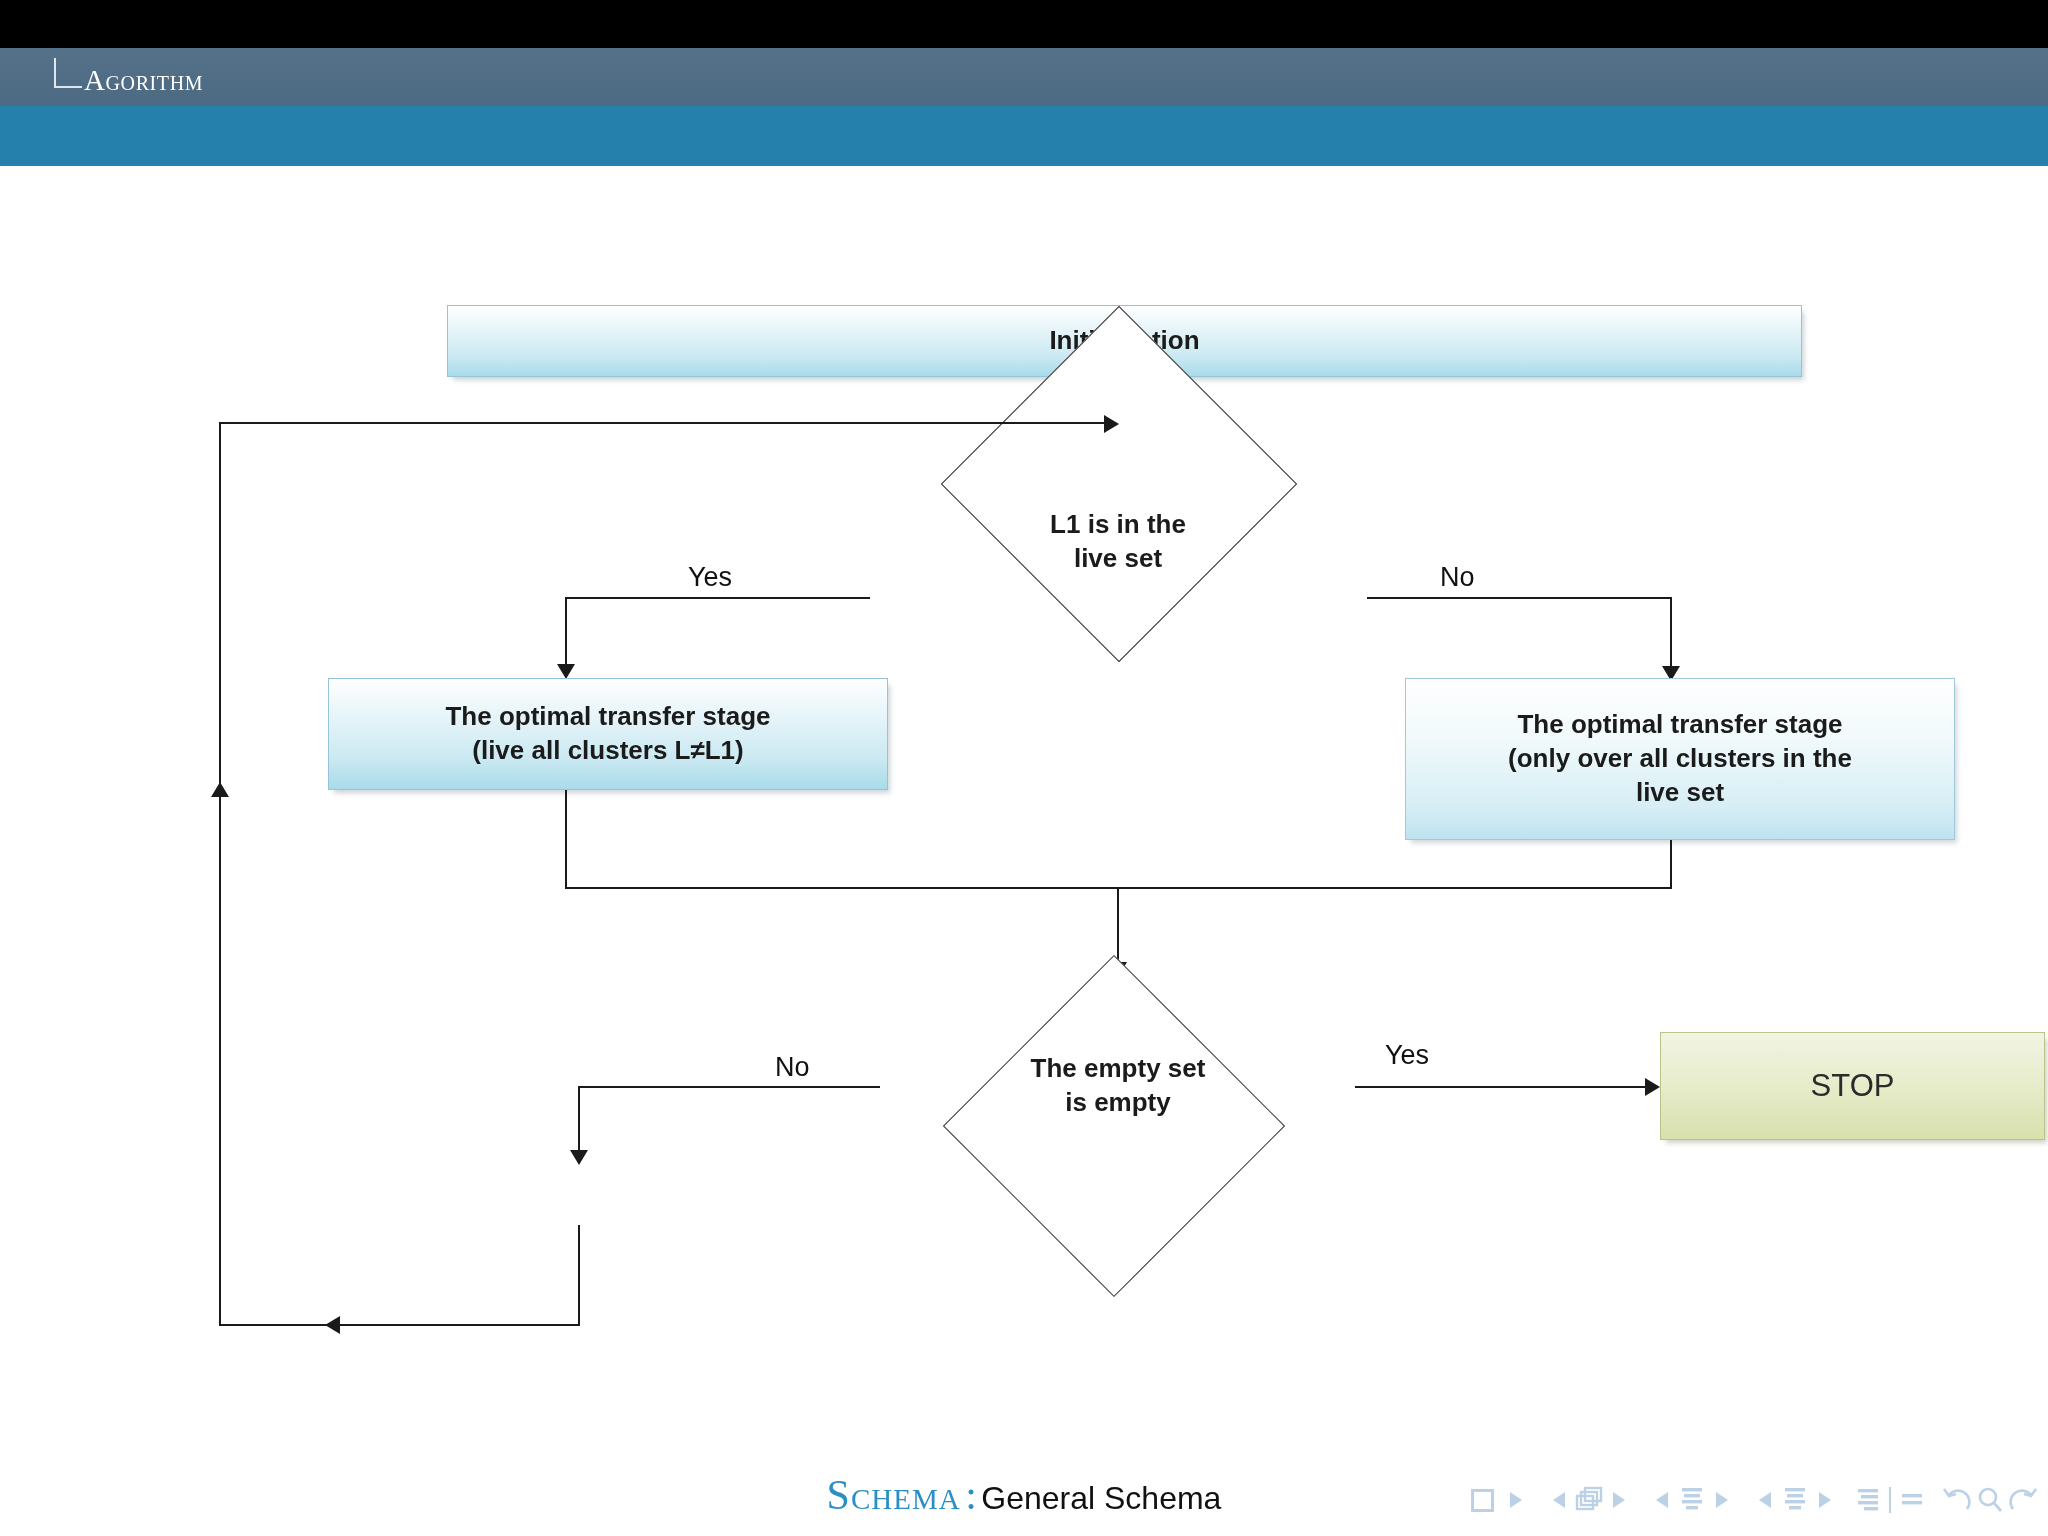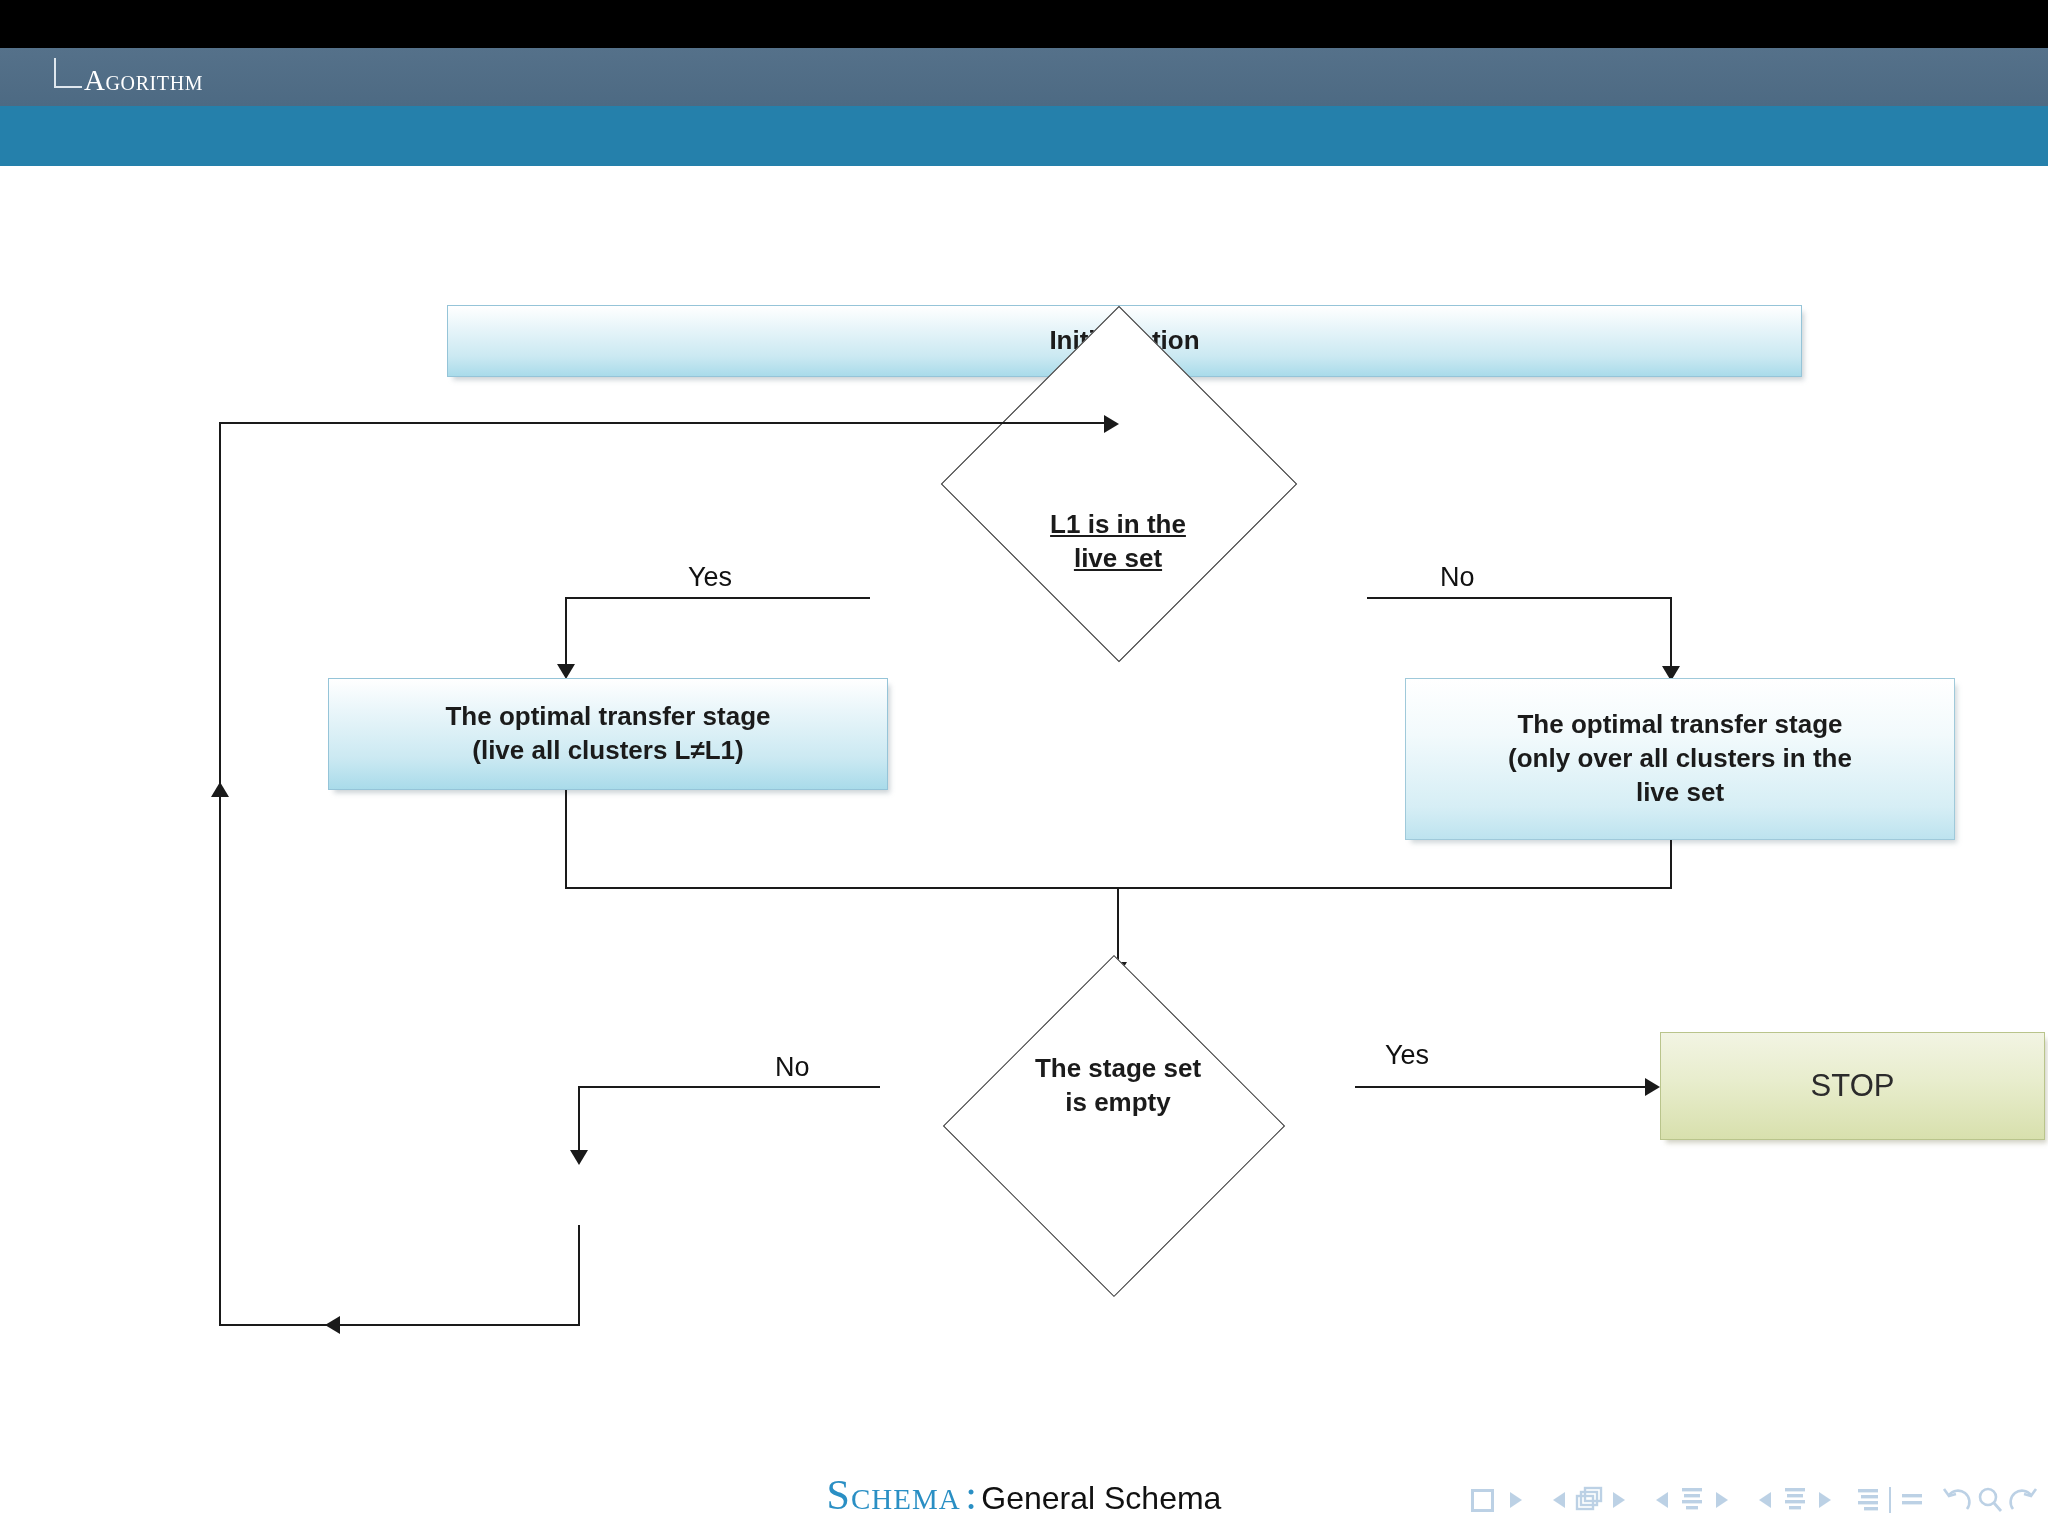--- a/index.html
+++ b/index.html
@@ -106,21 +106,21 @@
   <div class="head-title">Agorithm</div>
 
   <div class="node box-blue" style="left:447px;top:305px;width:1355px;height:72px;">
     <span>Initialization</span>
   </div>
 
   <div class="ln ln-v" style="left:1117px;top:377px;height:94px;"></div>
   <div class="arrow-d" style="left:1109px;top:462px;"></div>
 
   <div class="diamond-shape" style="left:993px;top:358px;width:250px;height:250px;"></div>
-  <div class="diamond-label" style="left:958px;top:482px;width:320px;height:120px;flex-direction:column;text-decoration:underline;">
+  <div class="diamond-label" style="left:958px;top:482px;width:320px;height:120px;flex-direction:column;">
     <span>L1 is in the</span>
     <span>live set</span>
   </div>
 
   <div class="ln ln-h" style="left:565px;top:597px;width:305px;"></div>
   <div class="ln ln-v" style="left:565px;top:597px;height:76px;"></div>
   <div class="arrow-d" style="left:557px;top:664px;"></div>
   <div class="edge-label" style="left:688px;top:562px;">Yes</div>
 
   <div class="ln ln-h" style="left:1367px;top:597px;width:305px;"></div>
@@ -140,21 +140,21 @@
   </div>
 
   <div class="ln ln-v" style="left:565px;top:790px;height:99px;"></div>
   <div class="ln ln-v" style="left:1670px;top:840px;height:49px;"></div>
   <div class="ln ln-h" style="left:565px;top:887px;width:1107px;"></div>
   <div class="ln ln-v" style="left:1117px;top:887px;height:86px;"></div>
   <div class="arrow-d" style="left:1109px;top:962px;"></div>
 
   <div class="diamond-shape" style="left:993px;top:1005px;width:240px;height:240px;"></div>
   <div class="diamond-label" style="left:958px;top:1026px;width:320px;height:120px;flex-direction:column;">
-    <span>The stage set</span>
+    <span>The empty set</span>
     <span>is empty</span>
   </div>
 
   <div class="ln ln-h" style="left:578px;top:1086px;width:302px;"></div>
   <div class="ln ln-v" style="left:578px;top:1086px;height:74px;"></div>
   <div class="arrow-d" style="left:570px;top:1150px;"></div>
   <div class="edge-label" style="left:775px;top:1052px;">No</div>
 
   <div class="ln ln-h" style="left:1355px;top:1086px;width:300px;"></div>
   <div class="arrow-r" style="left:1645px;top:1078px;"></div>

